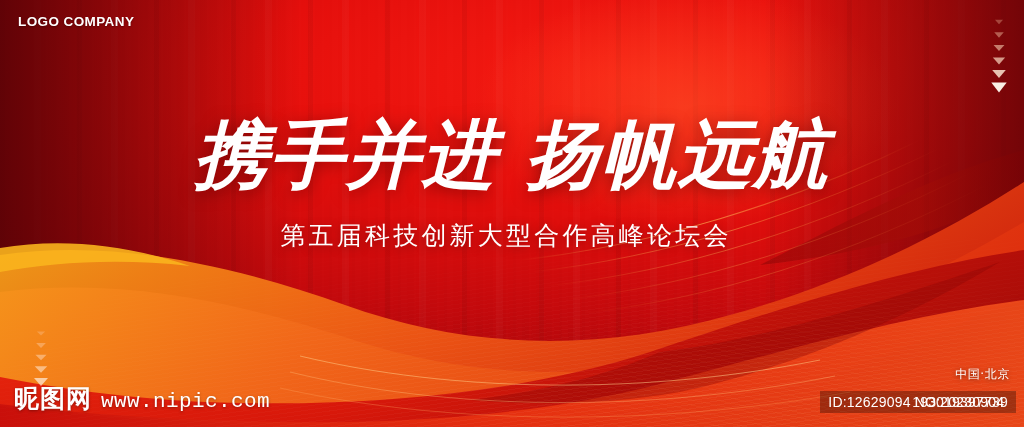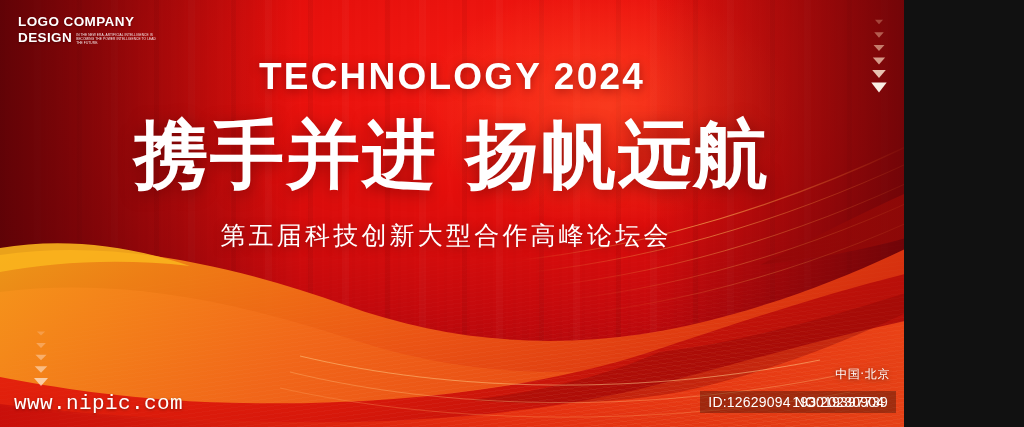--- a/index.html
+++ b/index.html
@@ -1,18 +1,18 @@
 <!DOCTYPE html>
 <html><head>
 <meta charset="utf-8">
 <style>
   html,body{margin:0;padding:0;background:#111;}
   *{box-sizing:border-box;}
   .stage{
-    position:relative;width:904px;height:427px;overflow:hidden;
+    position:relative;width:1024px;height:427px;overflow:hidden;
     font-family:"Liberation Sans","DejaVu Sans",sans-serif;
     background:#4c1d95;
   }
 
   
   .bg-base{
     position:absolute;inset:0;
     background:
       radial-gradient(120% 90% at 62% 18%, #f71b12 0%, #e50f0c 32%, #c4090c 62%, #8c0408 100%);
   }
@@ -83,20 +83,21 @@
   .eyebrow{
     position:absolute;left:0;right:0;top:56px;text-align:center;
     color:#fff;font-size:37px;font-weight:bold;letter-spacing:2.2px;
     text-shadow:0 2px 10px rgba(90,0,0,.5);
   }
   .headline{
     position:absolute;left:0;right:0;top:112px;text-align:center;
     color:#fff;font-size:74px;font-weight:bold;letter-spacing:2px;line-height:84px;
     text-shadow:0 3px 16px rgba(80,0,0,.55);
     font-family:"DejaVu Sans","Liberation Sans",sans-serif;
+    font-style:italic;
   }
   .subtitle{
     position:absolute;left:0;right:12px;top:219px;text-align:center;
     color:#fff;font-size:25px;letter-spacing:3.2px;
     text-shadow:0 2px 8px rgba(80,0,0,.5);
     font-family:"DejaVu Sans","Liberation Sans",sans-serif;
   }
 
   
   .arrow-col{position:absolute;display:flex;flex-direction:column;align-items:center;}
@@ -202,48 +203,44 @@
       <path d="M300,356 C450,392 640,396 820,360" stroke="rgba(255,210,140,.5)" stroke-width="1" fill="none"></path>
       <path d="M290,372 C445,410 645,414 835,376" stroke="rgba(255,190,120,.38)" stroke-width="1" fill="none"></path>
       <path d="M280,388 C440,424 650,428 850,392" stroke="rgba(255,170,100,.3)" stroke-width="1" fill="none"></path>
     </svg>
   </div>
   <div class="linetex"></div>
   <div class="linetex2"></div>
 
   <div class="logo-block">
     <div class="logo-l1">LOGO COMPANY</div>
-    <div class="logo-row2">
-      <div class="logo-l2">DESIGN</div>
-      <div class="logo-fine">IN THE NEW ERA, ARTIFICIAL INTELLIGENCE IS BECOMING THE POWER INTELLIGENCE TO LEAD THE FUTURE.</div>
-    </div>
   </div>
 
   <div class="arrow-col right">
     <div class="tri" style="border-top:8px solid rgba(255,215,180,.30);transform:scale(.58);"></div>
     <div class="tri" style="border-top:8px solid rgba(255,215,180,.42);transform:scale(.68);"></div>
     <div class="tri" style="border-top:8px solid rgba(255,220,190,.55);transform:scale(.78);"></div>
     <div class="tri" style="border-top:8px solid rgba(255,225,200,.68);transform:scale(.88);"></div>
     <div class="tri" style="border-top:8px solid rgba(255,235,215,.82);transform:scale(.97);"></div>
     <div class="tri" style="border-top:9px solid rgba(255,248,238,.96);transform:scale(1.1);"></div>
   </div>
 
   <div class="arrow-col left">
     <div class="tri" style="border-top:7px solid rgba(255,220,200,.26);transform:scale(.6);"></div>
     <div class="tri" style="border-top:7px solid rgba(255,225,205,.34);transform:scale(.7);"></div>
     <div class="tri" style="border-top:7px solid rgba(255,230,212,.44);transform:scale(.8);"></div>
     <div class="tri" style="border-top:7px solid rgba(255,238,222,.54);transform:scale(.9);"></div>
     <div class="tri" style="border-top:8px solid rgba(255,245,235,.66);transform:scale(1);"></div>
   </div>
 
-  <div class="eyebrow">TECHNOLOGY 2024</div>
   <div class="headline">携手并进 扬帆远航</div>
   <div class="subtitle">第五届科技创新大型合作高峰论坛会</div>
 
   <div class="site-mark">
+    <span class="site-cn">昵图网</span>
     <span class="site-url">www.nipic.com</span>
   </div>
 
   <div class="city">中国·北京</div>
 
   <div class="idstrip">
     <span class="idtext">ID:12629094 NO:20230904</span>
     <span class="idtext ghost">193019397739</span>
   </div>
 

